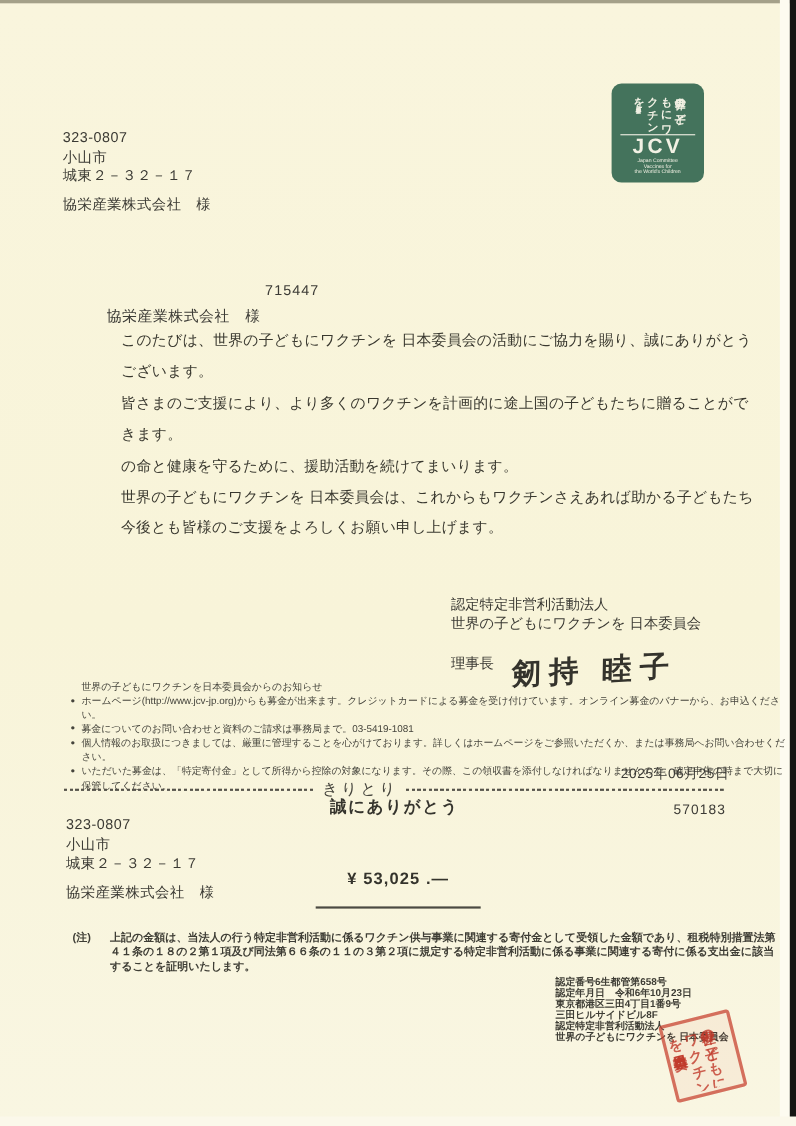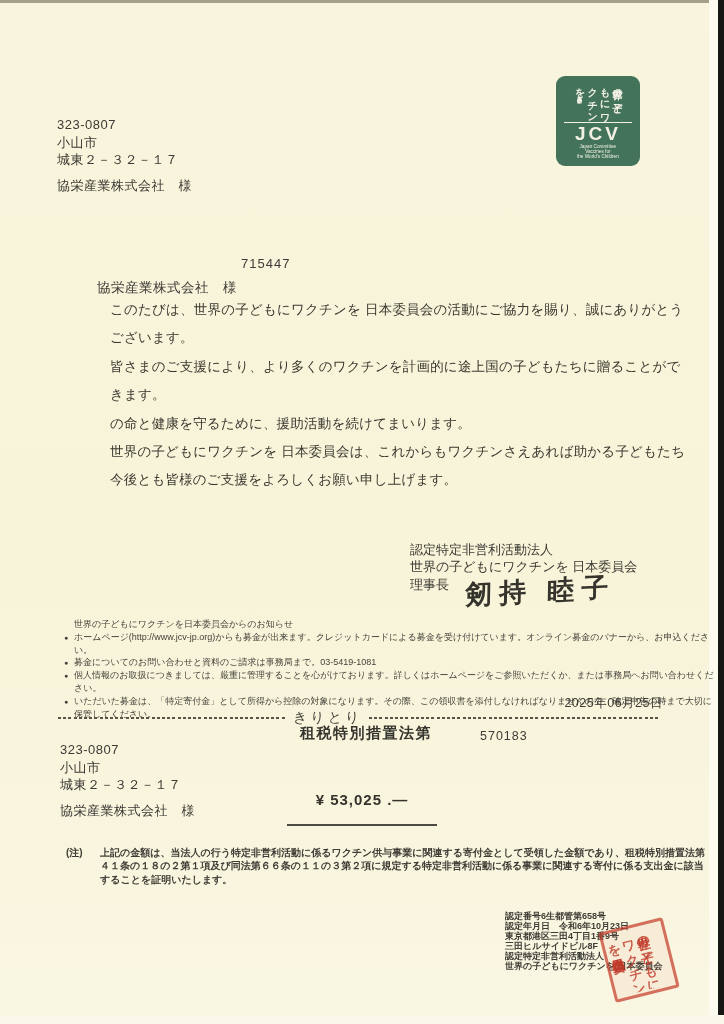--- a/index.html
+++ b/index.html
@@ -32,53 +32,53 @@
   .logo-tagline{font-size:6px;line-height:6.5px;text-align:center;transform:scale(.78);
                 transform-origin:top center;white-space:nowrap;}
 
   .refnum{position:absolute;left:241px;top:256px;font-size:13px;letter-spacing:1px;}
   .salutation{position:absolute;left:97px;top:279px;font-size:13.5px;letter-spacing:.5px;}
 
   .body-text{position:absolute;left:110px;top:301px;font-size:13.5px;color:#39382f;letter-spacing:.2px;}
   .body-line{height:28.4px;white-space:nowrap;}
 
   .sigblock{position:absolute;left:410px;top:542px;font-size:13px;line-height:16.5px;color:#3b3a34;}
-  .sig-row{display:flex;align-items:flex-end;margin-top:2px;}
+  .sig-row{display:flex;align-items:flex-end;margin-top:20px;}
   .sig-title{font-size:13px;padding-bottom:6px;}
   .sig-name{font-size:27px;font-weight:600;letter-spacing:7px;margin-left:16px;
             transform:rotate(-3deg) skewX(-4deg);color:#34332c;white-space:nowrap;}
 
   .notice{position:absolute;left:64px;top:618px;width:652px;font-size:9px;line-height:12.8px;color:#45443c;}
   .notice-heading{padding-left:10px;}
   .bullet-row{display:flex;}
   .bullet-dot{width:10px;flex:0 0 10px;font-size:7px;line-height:13px;}
   .bullet-text{flex:1;}
 
   .cutline{position:absolute;left:58px;top:709px;width:600px;display:flex;align-items:center;}
   .dash{height:2px;background-image:repeating-linear-gradient(90deg,#55534a 0 3px,transparent 3px 5.2px);}
   .dash-left{width:228px;}
   .dash-right{flex:1;}
   .cut-label{font-size:14px;letter-spacing:3px;padding:0 7px;color:#45443c;}
 
   .r-date{position:absolute;left:480px;top:695px;width:183px;text-align:right;font-size:12.5px;letter-spacing:.5px;}
-  .r-num{position:absolute;left:480px;top:729px;width:180px;text-align:left;font-size:12.5px;letter-spacing:1px;}
+  .r-num{position:absolute;left:480px;top:729px;width:180px;text-align:right;font-size:12.5px;letter-spacing:1px;}
   .r-title{position:absolute;left:300px;top:724px;font-size:15px;font-weight:bold;letter-spacing:1.5px;color:#35342d;}
 
   .amount-wrap{position:absolute;left:287px;top:791px;width:150px;text-align:center;
                font-size:15px;font-weight:600;letter-spacing:1px;color:#34332c;
                border-bottom:2px solid #4b4a42;padding-bottom:16px;}
   .received{position:absolute;left:328px;top:821px;font-size:12px;letter-spacing:.5px;color:#39382f;}
 
   .note{position:absolute;left:66px;top:846px;width:650px;display:flex;font-size:10px;
         line-height:13.4px;font-weight:600;color:#3e3d35;}
   .note-label{flex:0 0 34px;}
   .note-lines{flex:1;}
   .note-line{white-space:nowrap;}
 
-  .issuer{position:absolute;left:505px;top:887px;font-size:9px;line-height:10px;font-weight:600;color:#3e3d35;white-space:nowrap;margin-top:24px;}
+  .issuer{position:absolute;left:505px;top:887px;font-size:9px;line-height:10px;font-weight:600;color:#3e3d35;white-space:nowrap;}
 
   .stamp{position:absolute;left:606px;top:924px;width:66px;height:72px;box-sizing:border-box;
          border:3px solid rgba(198,62,45,.72);border-radius:3px;transform:rotate(-14deg);
          padding:2px 1px;z-index:5;background:rgba(220,90,70,.06);}
   .stamp-inner{writing-mode:vertical-rl;height:100%;font-size:13px;line-height:15px;
                font-weight:bold;color:rgba(193,58,42,.8);letter-spacing:0;overflow:hidden;}
 </style>
 </head>
 <body>
 
@@ -151,21 +151,21 @@
   </div>
 
   <div class="cutline">
     <div class="dash dash-left"></div>
     <div class="cut-label">きりとり</div>
     <div class="dash dash-right"></div>
   </div>
 
   <div class="r-date">2025年06月25日</div>
   <div class="r-num">570183</div>
-  <div class="r-title">租税特別措置法第</div>
+  <div class="r-title">誠にありがとう</div>
 
   <div class="addr addr-receipt">
     <div>323-0807</div>
     <div>小山市</div>
     <div>城東２－３２－１７</div>
     <div class="addr-name">協栄産業株式会社　様</div>
   </div>
 
   <div class="amount-wrap">¥ 53,025 .—</div>
 

